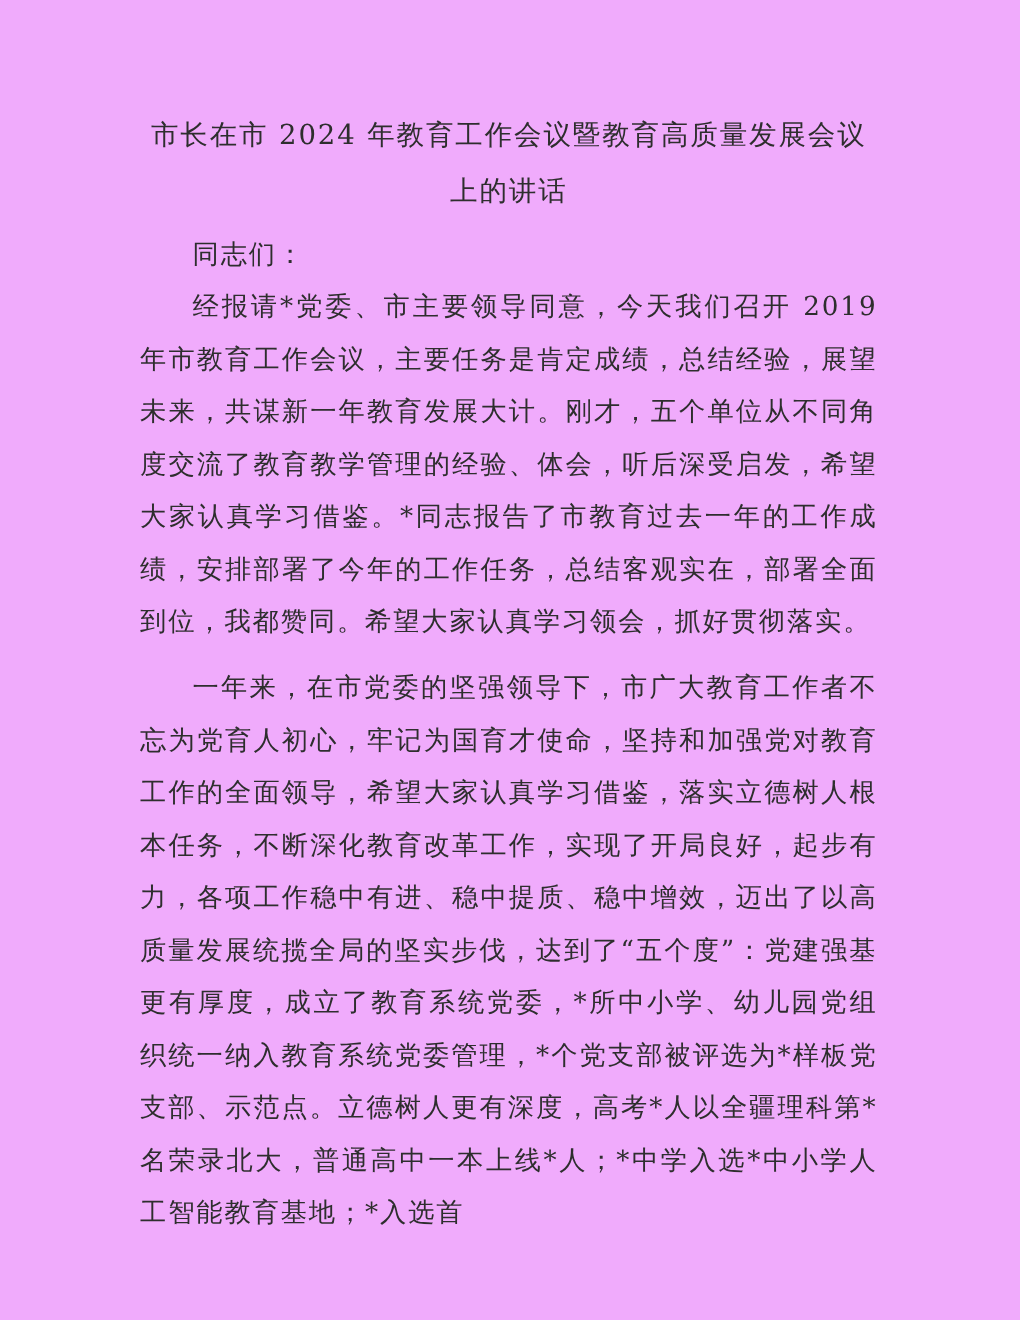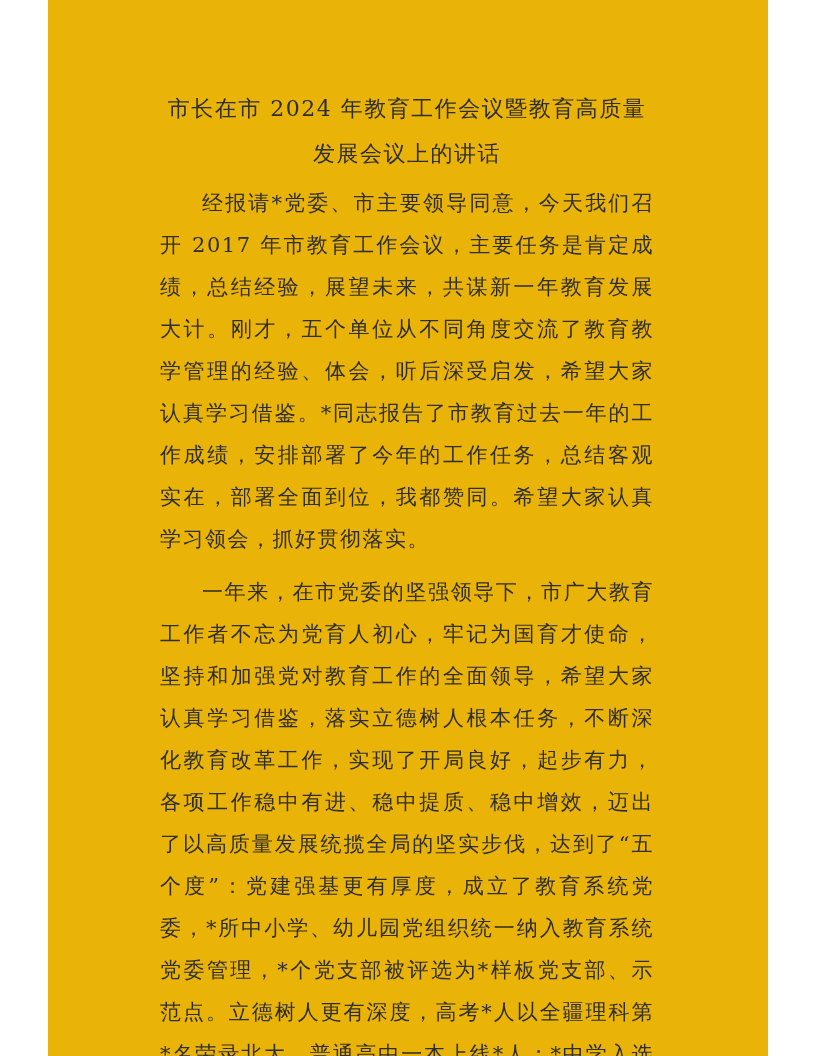--- a/index.html
+++ b/index.html
@@ -3,24 +3,24 @@
 <meta charset="utf-8">
 <title>Document</title>
 <style>
   html, body {
     margin: 0;
     padding: 0;
     background: #ffffff;
   }
   .page {
     position: relative;
-    width: 720px;
+    width: 816px;
     height: 1056px;
     margin: 0 auto;
-    background: #eab308;
+    background: #f0abfc;
     box-sizing: border-box;
     padding: 86px 114px 0 112px;
     overflow: hidden;
     color: #2e2e2e;
     font-family: "DejaVu Serif", "Liberation Serif", serif;
   }
   .doc-title {
     font-size: 22px;
     font-weight: normal;
     line-height: 45px;
@@ -43,17 +43,18 @@
   .para.spaced-before {
     margin-top: 11px;
   }
 </style>
 </head>
 <body>
 
 <div class="page">
   <h1 class="doc-title">市长在市 2024 年教育工作会议暨教育高质量发展会议上的讲话</h1>
 
+  <p class="para">同志们：</p>
 
-  <p class="para">经报请*党委、市主要领导同意，今天我们召开 2017 年市教育工作会议，主要任务是肯定成绩，总结经验，展望未来，共谋新一年教育发展大计。刚才，五个单位从不同角度交流了教育教学管理的经验、体会，听后深受启发，希望大家认真学习借鉴。*同志报告了市教育过去一年的工作成绩，安排部署了今年的工作任务，总结客观实在，部署全面到位，我都赞同。希望大家认真学习领会，抓好贯彻落实。</p>
+  <p class="para">经报请*党委、市主要领导同意，今天我们召开 2019 年市教育工作会议，主要任务是肯定成绩，总结经验，展望未来，共谋新一年教育发展大计。刚才，五个单位从不同角度交流了教育教学管理的经验、体会，听后深受启发，希望大家认真学习借鉴。*同志报告了市教育过去一年的工作成绩，安排部署了今年的工作任务，总结客观实在，部署全面到位，我都赞同。希望大家认真学习领会，抓好贯彻落实。</p>
 
   <p class="para spaced-before">一年来，在市党委的坚强领导下，市广大教育工作者不忘为党育人初心，牢记为国育才使命，坚持和加强党对教育工作的全面领导，希望大家认真学习借鉴，落实立德树人根本任务，不断深化教育改革工作，实现了开局良好，起步有力，各项工作稳中有进、稳中提质、稳中增效，迈出了以高质量发展统揽全局的坚实步伐，达到了“五个度”：党建强基更有厚度，成立了教育系统党委，*所中小学、幼儿园党组织统一纳入教育系统党委管理，*个党支部被评选为*样板党支部、示范点。立德树人更有深度，高考*人以全疆理科第*名荣录北大，普通高中一本上线*人；*中学入选*中小学人工智能教育基地；*入选首</p>
 </div>
 
 </body></html>

